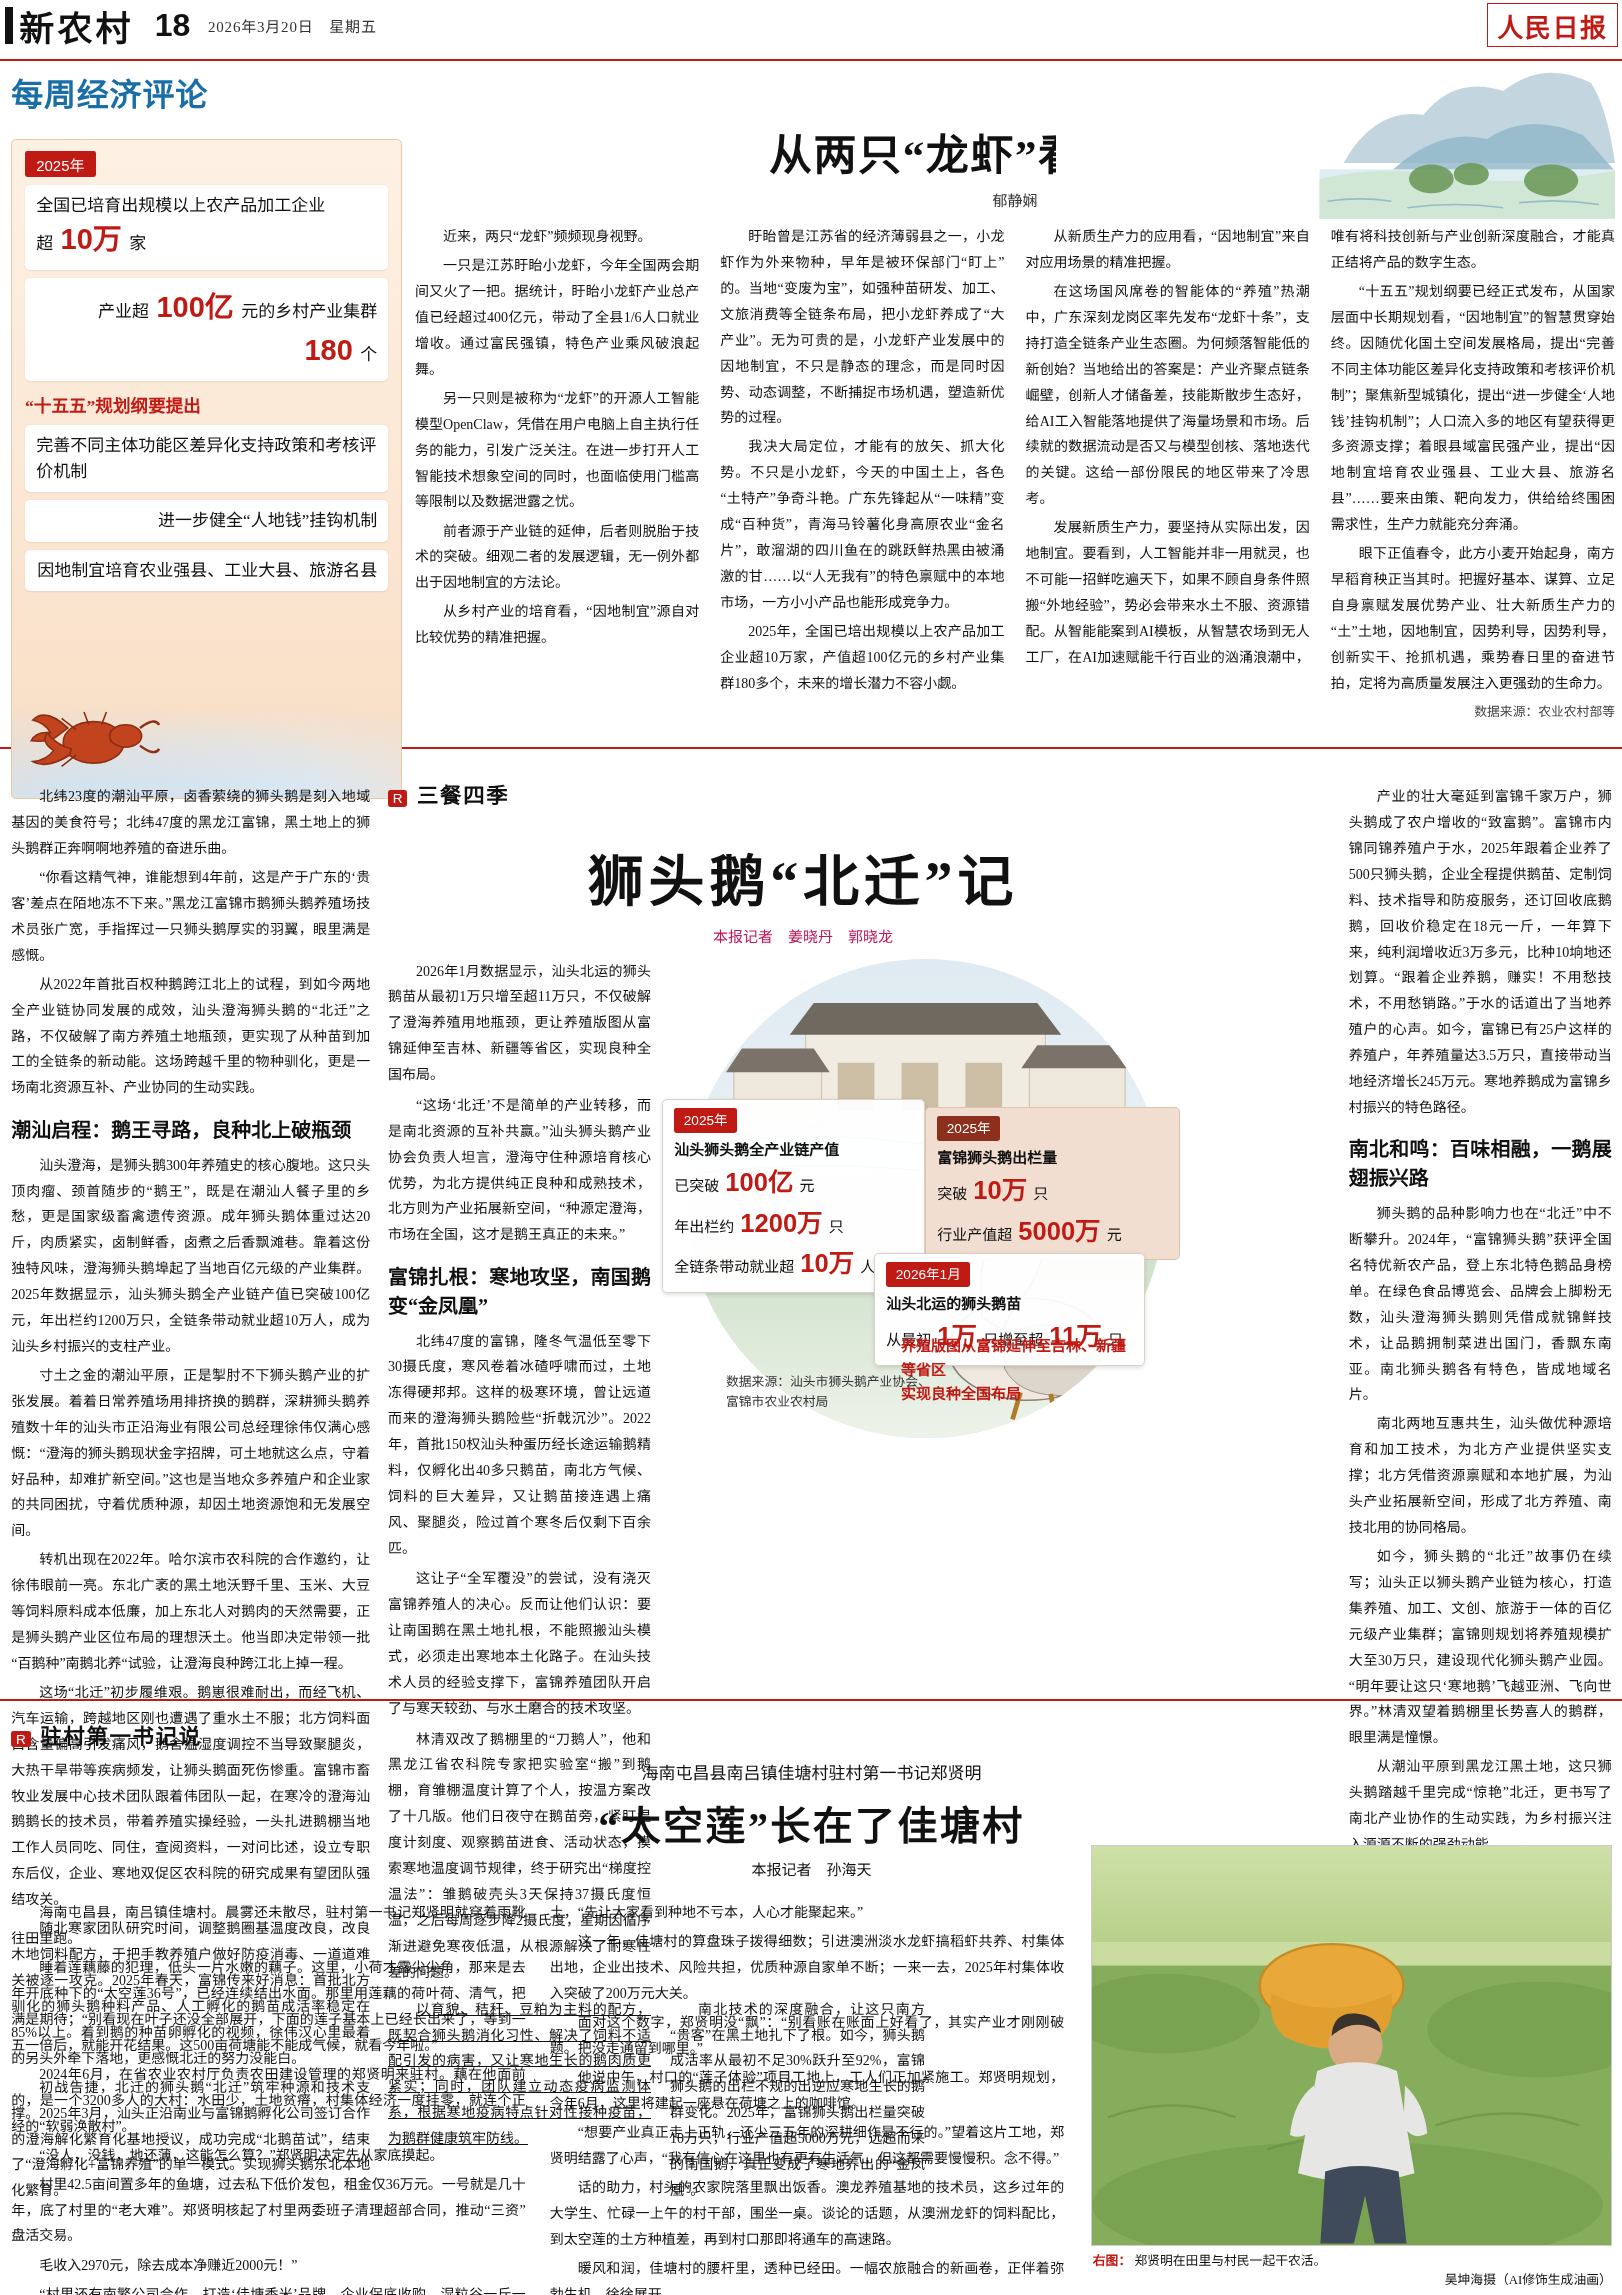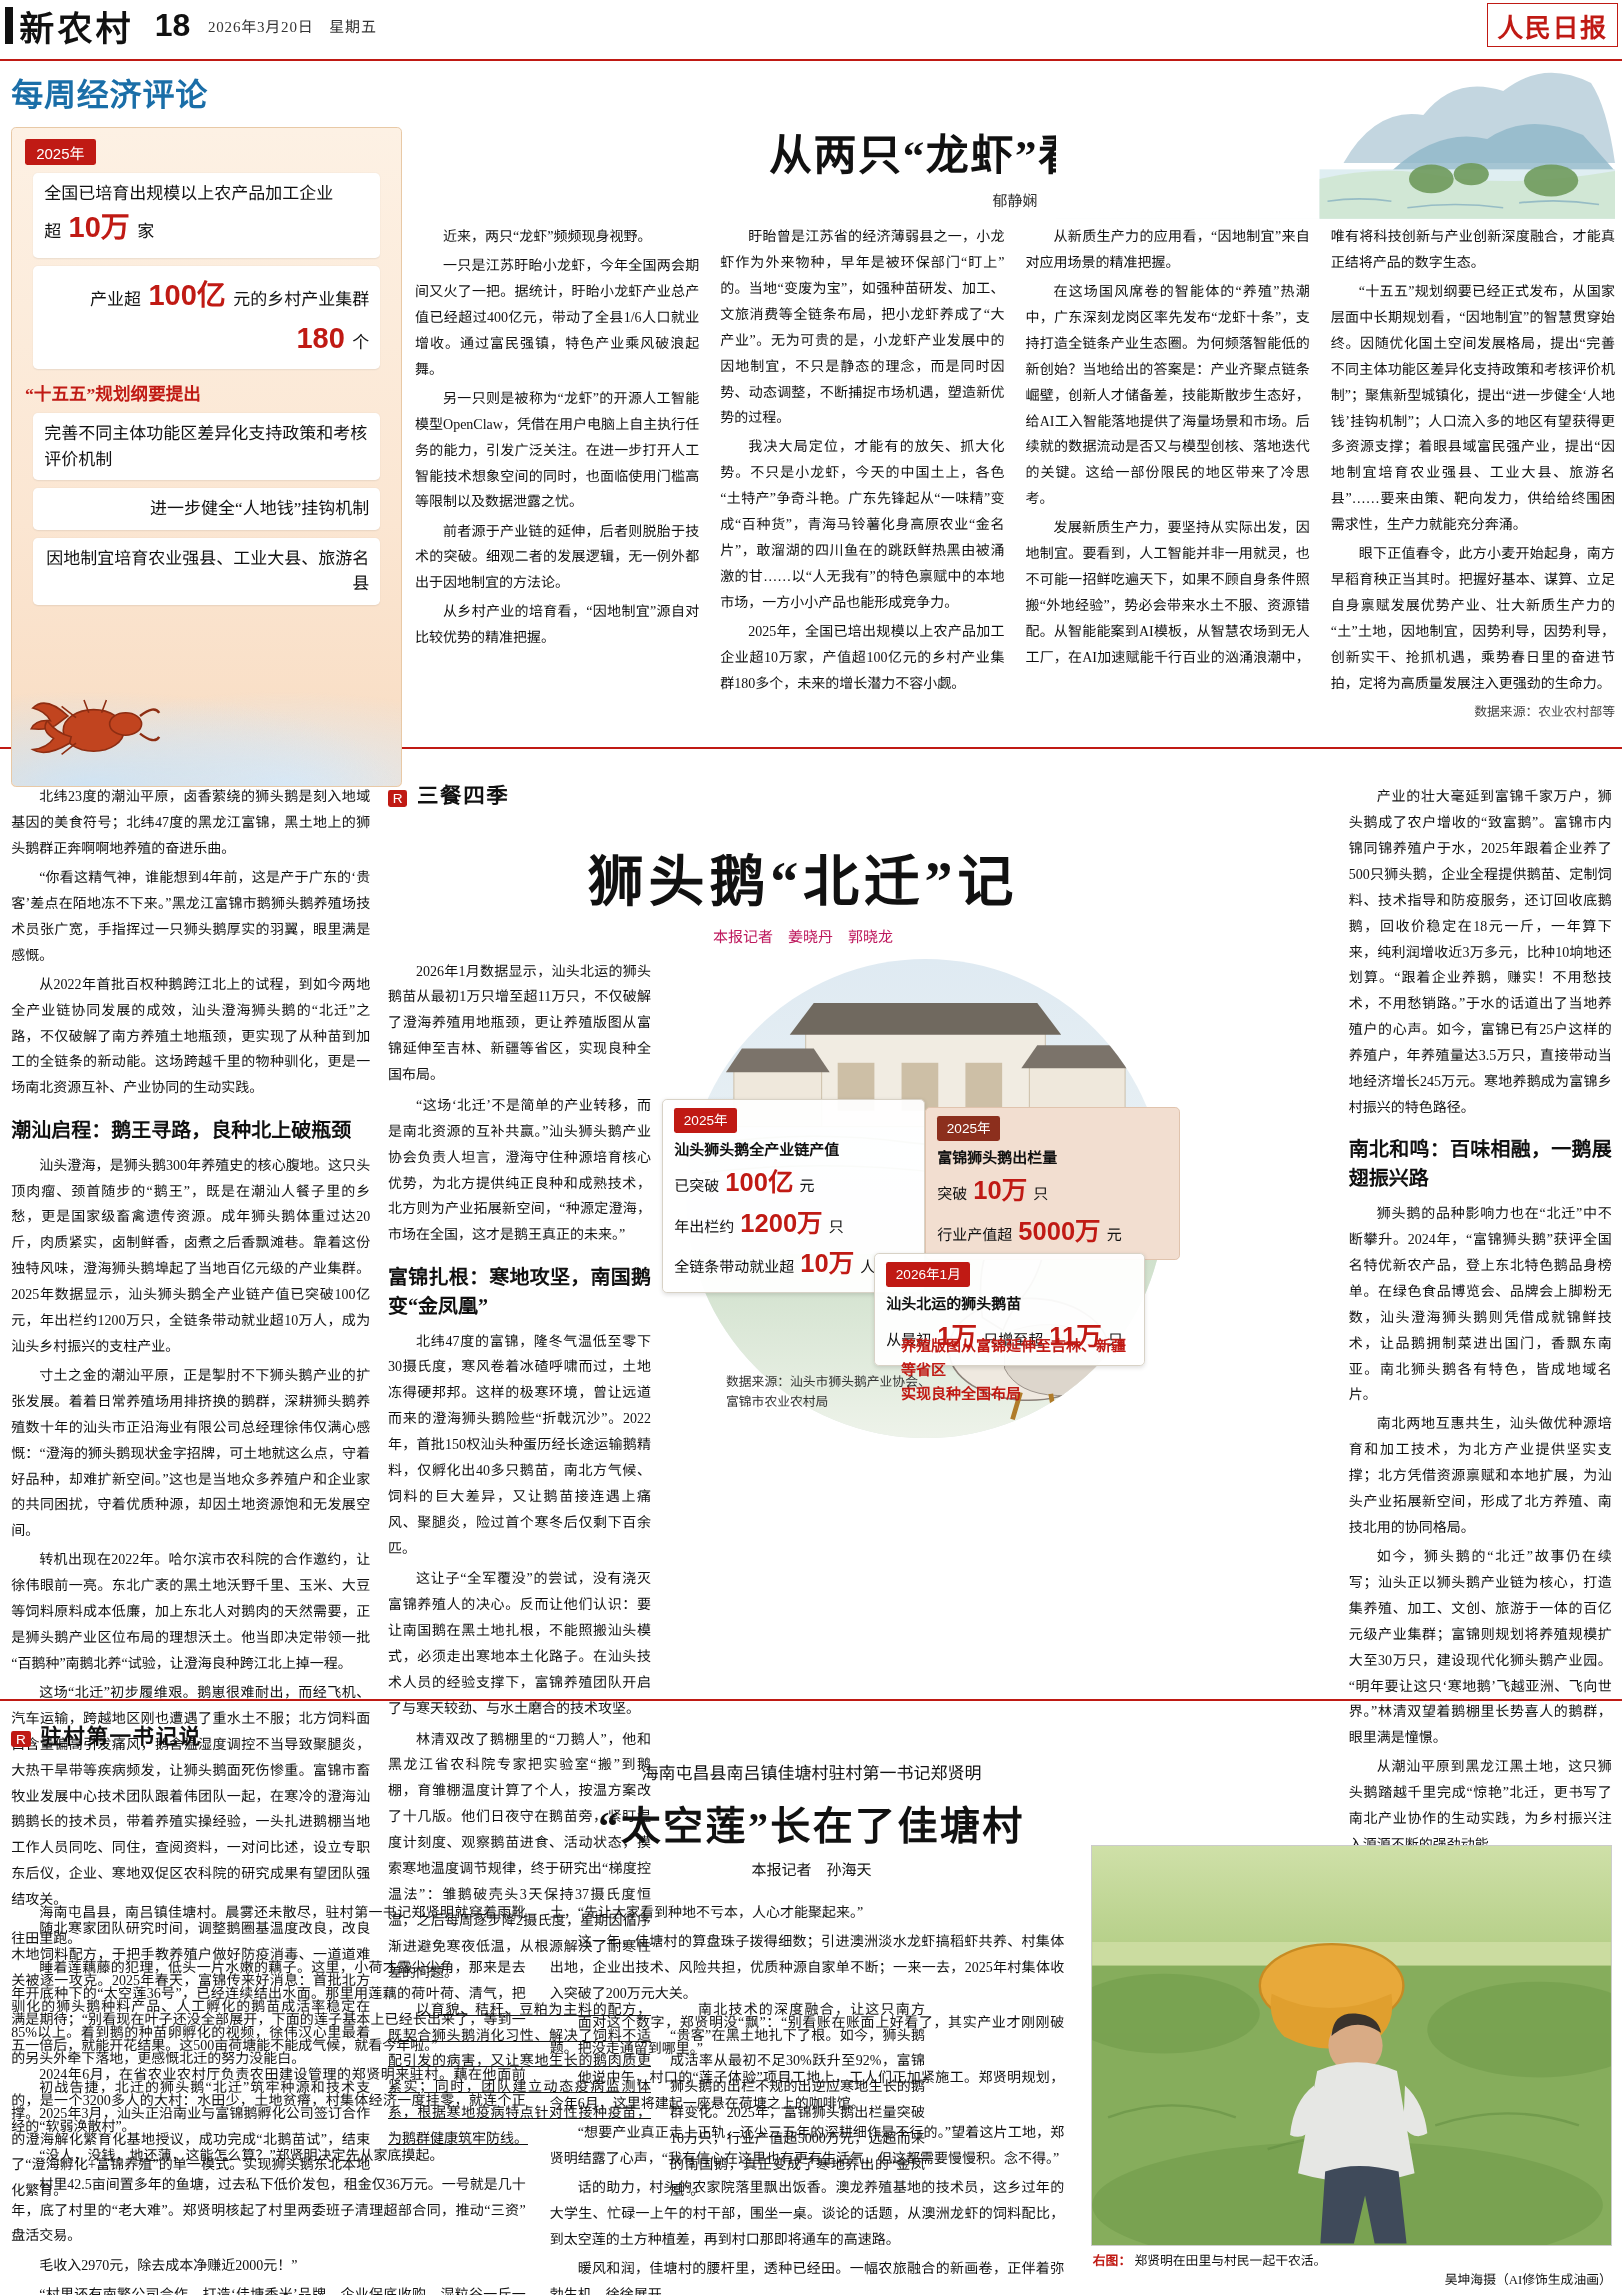--- a/index.html
+++ b/index.html
@@ -23,27 +23,27 @@
 
   
   .sec-divider{border-top:2.4px solid #c01a14;margin:0;}
 
   .badge{display:inline-block;background:#c01a14;color:#fff;font-size:13.6px;padding:0.8px 4.8px;margin-right:6.4px;font-family:"Liberation Sans",sans-serif;border-radius:2.4px;}
   .sec-label{font-size:21.5px;font-weight:bold;letter-spacing:1.6px;}
 
   
   .top{position:relative;height:686px;}
   .top-left{position:absolute;left:11.2px;top:8px;width:391px;}
-  .comment-head{display:flex;align-items:center;margin-bottom:12px;}
+  .comment-head{display:flex;align-items:center;margin-bottom:24px;}
   .comment-title{font-size:32px;font-weight:bold;color:#1a6ea8;letter-spacing:0.8px;font-family:"Liberation Serif",serif;}
   .bubble{width:49px;height:37px;background:#2e86c1;border-radius:50% 50% 50% 10%;display:inline-block;margin-left:-40px;position:relative;top:1.6px;z-index:-1;}
   .infobox{position:relative;background:linear-gradient(180deg,#fdf1e4 0%,#fbe6d2 60%,#f8dcc2 100%);
       border:0.8px solid #e8c9a6;border-radius:4.8px;padding:11.2px 12.8px 136px 12.8px;margin-top:3.2px;min-height:511px;}
   .yearTag{display:inline-block;background:#c01a14;color:#fff;font-size:15px;padding:2.4px 11.2px;border-radius:2.4px;font-family:"Liberation Sans",sans-serif;}
-  .ib-row{background:#fff;border-radius:4.8px;margin:8px 8px;padding:8px 11.2px;font-size:17px;line-height:1.5;box-shadow:0 0.8px 1.6px rgba(0,0,0,.08);}
+  .ib-row{background:#fff;border-radius:4.8px;margin:8px 0;padding:8px 11.2px;font-size:17px;line-height:1.5;box-shadow:0 0.8px 1.6px rgba(0,0,0,.08);}
   .big-red{color:#c01a14;font-size:29px;font-weight:bold;font-family:"Liberation Sans",sans-serif;padding:0 3.2px;}
   .ib-sub{font-weight:bold;font-size:17.6px;color:#c01a14;margin-top:11.2px;}
   .ib-right{text-align:right;}
   .lobster{position:absolute;left:8px;bottom:6.4px;width:144px;height:120px;}
   .wave{position:absolute;left:0;bottom:0;width:100%;height:96px;
      background:radial-gradient(ellipse at 20% 100%, #cfe3f3 0%, rgba(207,227,243,0) 70%),
                 radial-gradient(ellipse at 70% 100%, #dbeaf7 0%, rgba(219,234,247,0) 70%);
      border-radius:0 0 4.8px 4.8px;}
 
   .top-right{position:absolute;left:415px;top:6.4px;right:8px;}

